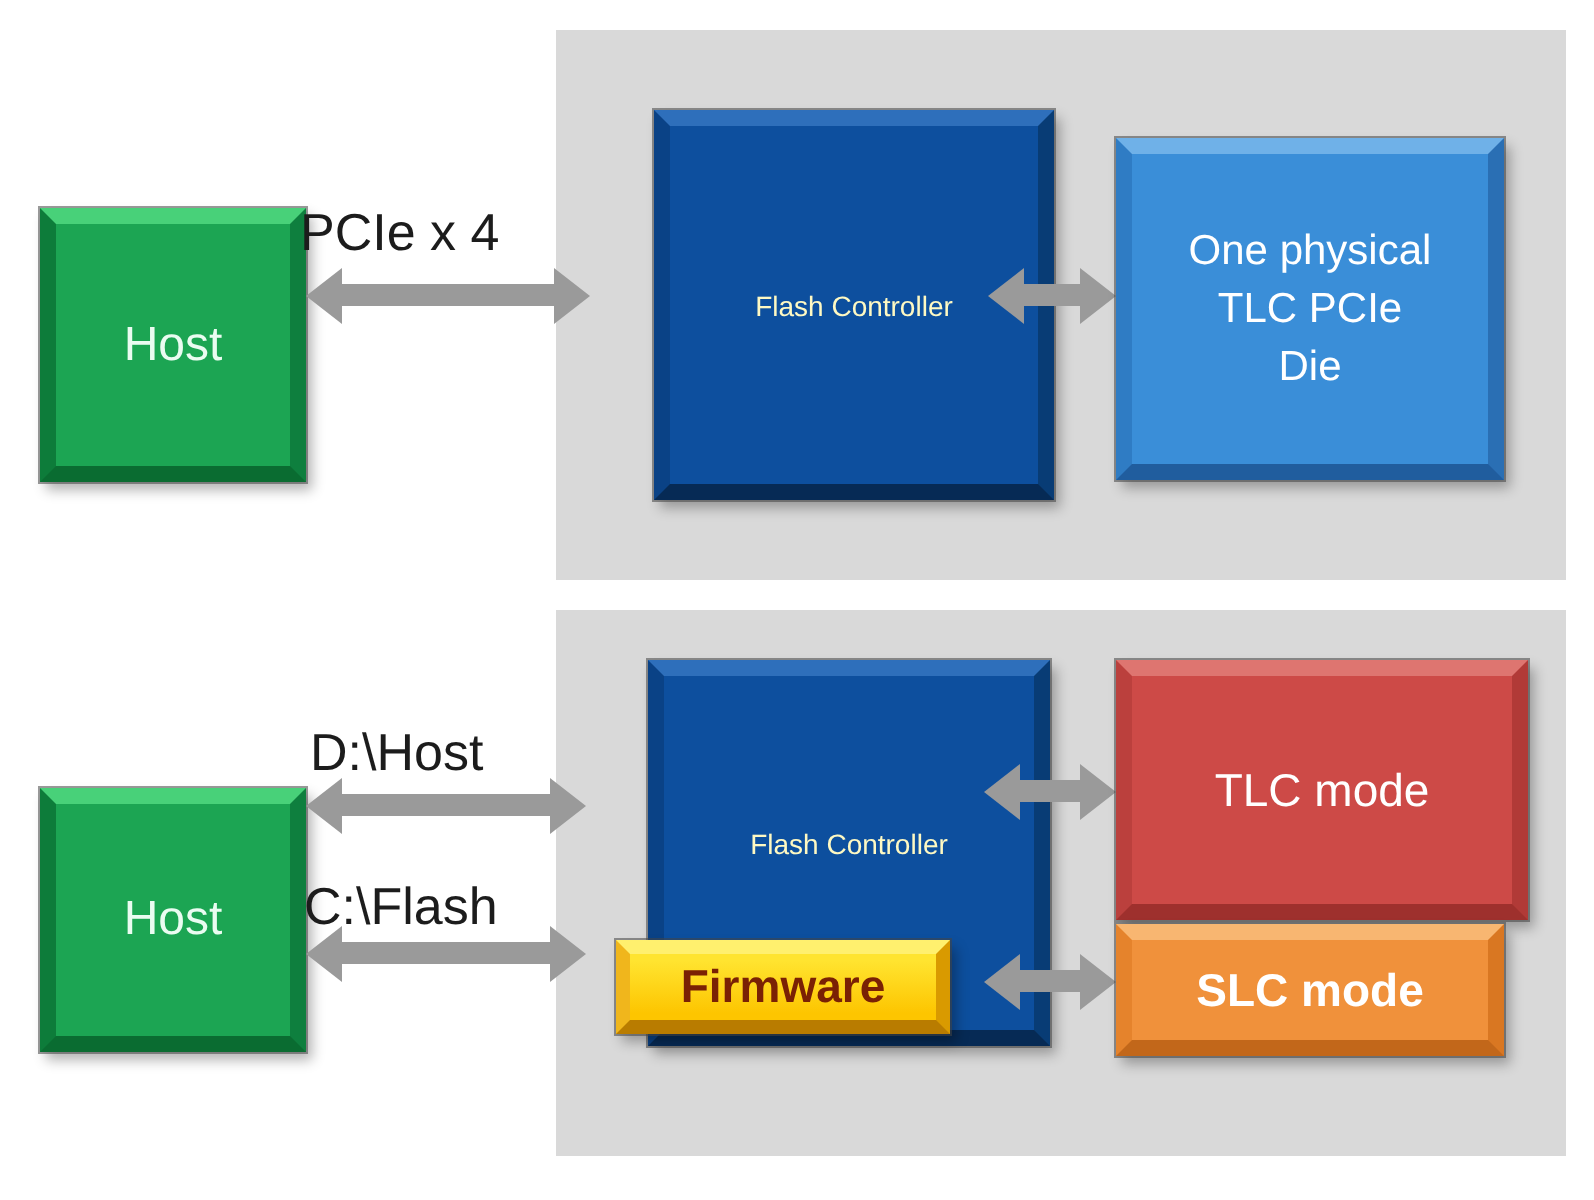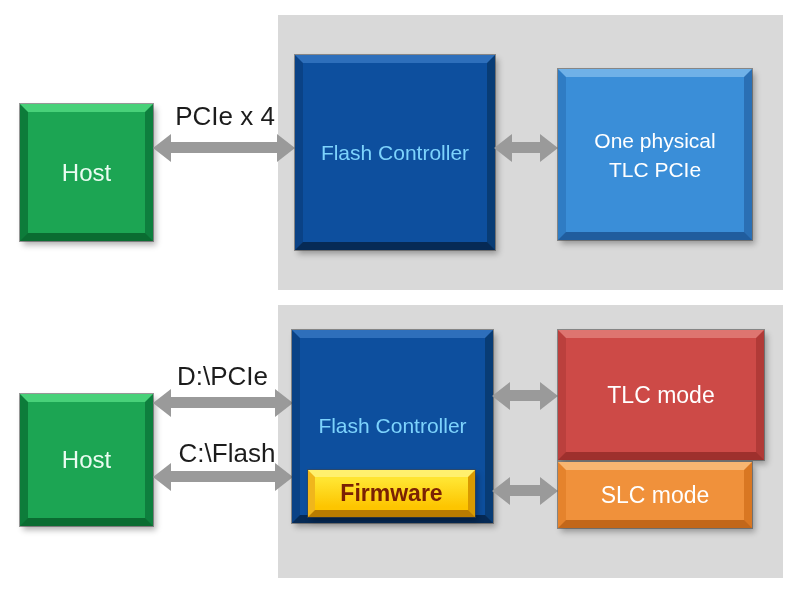--- a/index.html
+++ b/index.html
@@ -36,39 +36,41 @@
   .green {
     background: #1ca553;
     border-color: #48d179 #0e7f3e #0a6c31 #0d7c3a;
     color: #eafcf1;
     font-size: 24px;
     margin-top: 24px;
   }
   .darkblue {
     background: #0d4f9e;
     border-color: #2e6fbb #083c75 #062a55 #0a4286;
-    color: #7dd3fc;
-    font-size: 21px;
+    color: #fef9c3;
+    font-size: 14px;
+    margin-left: 32px;
   }
   .lightblue {
     background: #3a8ed8;
     border-color: #6fb1e8 #2a6fb4 #205d9e #2f7cc4;
     color: #ffffff;
     font-size: 21px;
     line-height: 29px;
   }
   .red {
     background: #cd4a47;
     border-color: #de7570 #b13a37 #9e302d #bb403d;
     font-size: 23px;
   }
   .orange {
     background: #f0913b;
     border-color: #f8b671 #d97722 #c2671a #e5832c;
     font-size: 23px;
+    font-weight: bold;
   }
   .gold {
     background: linear-gradient(180deg, #ffe430 10%, #fdc500 90%);
     border-width: 7px;
     border-color: #fff06e #d99a00 #b97c00 #f0b61c;
     color: #7a2104;
     font-size: 23px;
     font-weight: 600;
   }
   .controller-bottom {
@@ -95,21 +97,20 @@
     border-right: 18px solid #9a9a9a;
   }
   .dblarrow::after {
     right: -18px;
     border-left: 18px solid #9a9a9a;
   }
   .bus-label {
     position: absolute;
     color: #1c1c1c;
     font-size: 26px;
-    text-align: center;
     white-space: nowrap;
     z-index: 5;
   }
   .nand-line { display: block; }
 </style>
 </head>
 <body>
 
 <div class="stage">
 
@@ -126,30 +127,31 @@
   <div class="box darkblue" style="left:295px; top:55px; width:200px; height:195px;">
     <span>Flash Controller</span>
   </div>
 
   <div class="dblarrow" style="left:512px; top:142px; width:28px;"></div>
 
   <div class="box lightblue" style="left:558px; top:69px; width:194px; height:171px;">
     <span>
       <span class="nand-line">One physical</span>
       <span class="nand-line">TLC PCIe</span>
+      <span class="nand-line">Die</span>
     </span>
   </div>
 
   <div class="panel" style="left:278px; top:305px; width:505px; height:273px;"></div>
 
   <div class="box green" style="left:20px; top:370px; width:133px; height:132px;">
     <span>Host</span>
   </div>
 
-  <div class="bus-label" style="left:155px; top:361px; width:135px;">D:\PCIe</div>
+  <div class="bus-label" style="left:155px; top:361px; width:135px;">D:\Host</div>
 
   <div class="dblarrow" style="left:171px; top:397px; width:104px;"></div>
 
   <div class="bus-label" style="left:152px; top:438px; width:150px;">C:\Flash</div>
 
   <div class="dblarrow" style="left:171px; top:471px; width:104px;"></div>
 
   <div class="box darkblue controller-bottom" style="left:292px; top:330px; width:201px; height:193px;">
     <span>Flash Controller</span>
   </div>

